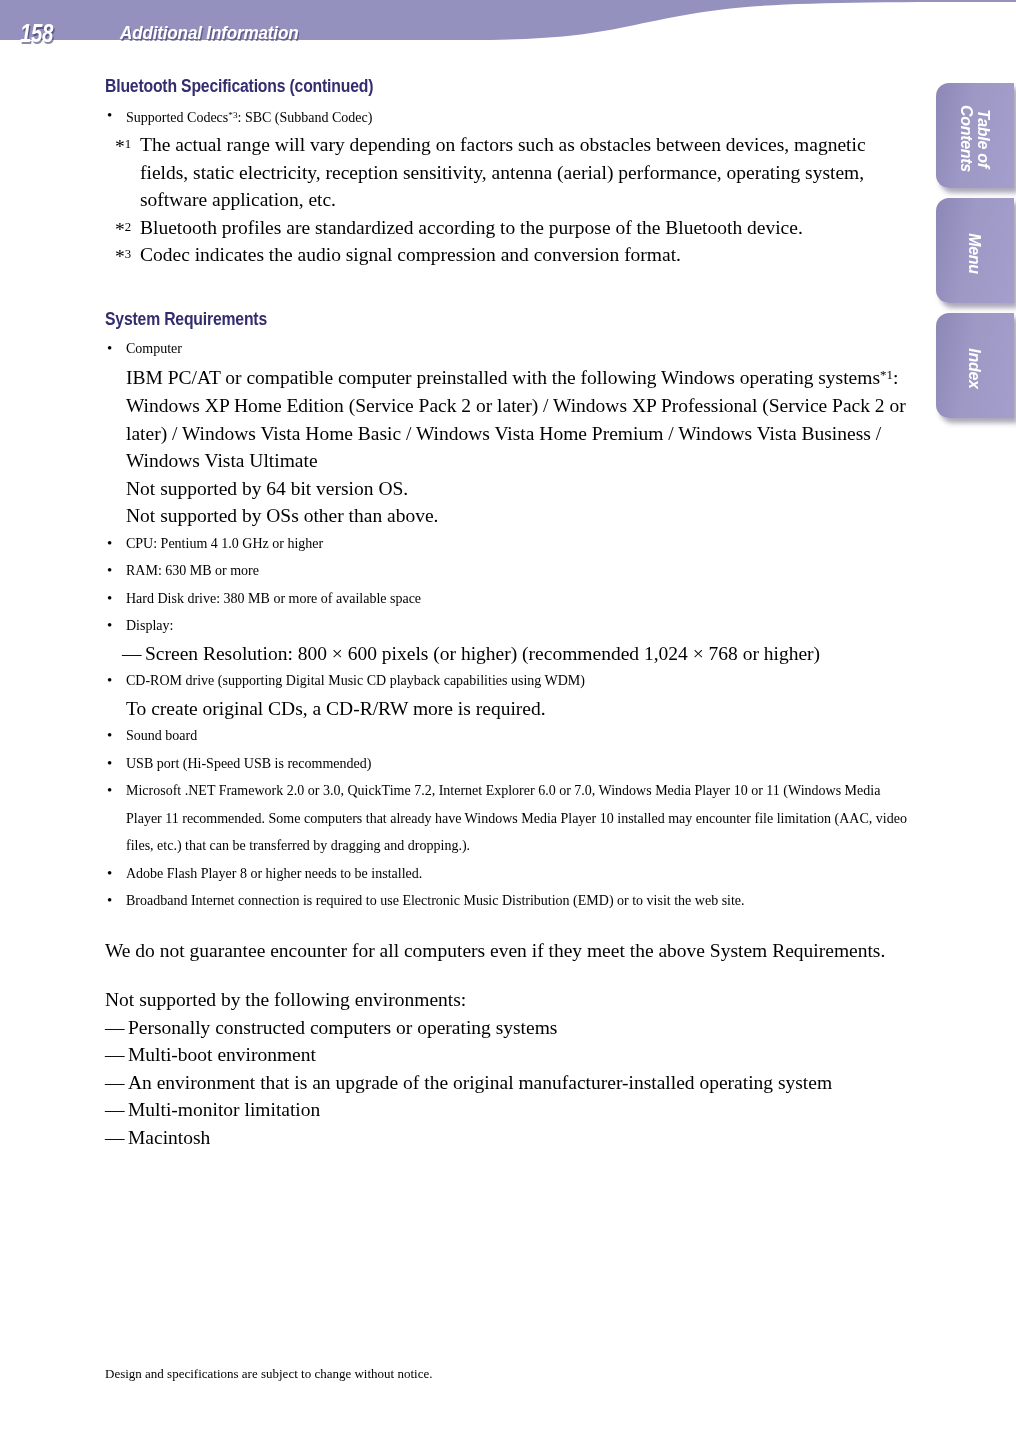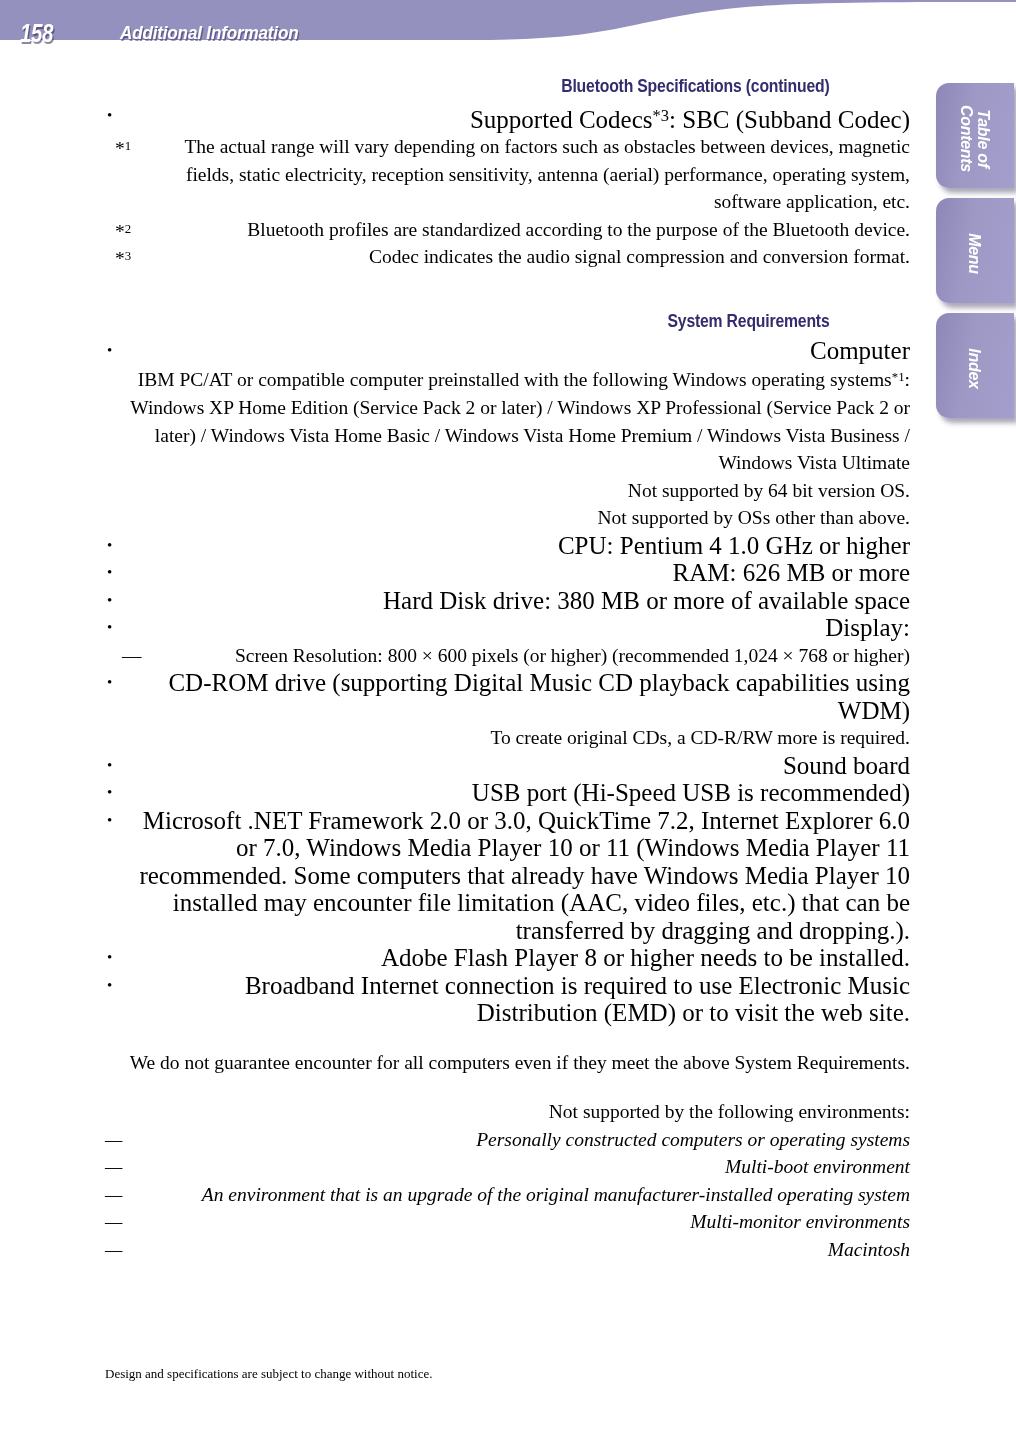--- a/index.html
+++ b/index.html
@@ -106,21 +106,20 @@
     padding-left: 6px;
     box-sizing: border-box;
   }
 
   
   #content {
     position: absolute;
     left: 105px;
     top: 76px;
     width: 805px;
-    text-align: right;
   }
 
   h2.section-heading {
     font-family: "Liberation Sans", sans-serif;
     font-weight: bold;
     font-size: 17.5px;
     color: #332d6e;
     margin: 0 0 5px 0;
     letter-spacing: -0.2px;
     transform: scaleX(0.9);
@@ -134,21 +133,21 @@
   .spacer-md { height: 22px; }
 
   ul.bullets {
     list-style: none;
     margin: 0;
     padding: 0;
   }
   li.bullet {
     position: relative;
     padding-left: 21px;
-    font-size: 25px;
+    font-size: 14px;
     line-height: 27.5px;
     margin: 0;
   }
   li.bullet::before {
     content: "\2022";
     position: absolute;
     left: 2px;
     top: 0;
     font-size: 15px;
     line-height: 27.5px;
@@ -185,21 +184,20 @@
   .note-mark sup,
   sup.fn {
     font-size: 0.66em;
     vertical-align: 0.42em;
   }
   .dash2-line {
     position: relative;
     padding-left: 23px;
     font-size: 19.5px;
     line-height: 27.5px;
-    font-style: italic;
   }
   .dash2-line::before {
     content: "\2014";
     position: absolute;
     left: 0;
     top: 0;
   }
   .para {
     font-size: 19.5px;
     line-height: 27.5px;
@@ -262,21 +260,21 @@
   <ul class="bullets">
     <li class="bullet">Computer</li>
   </ul>
   <div class="sub-line">IBM PC/AT or compatible computer preinstalled with the following Windows operating systems<sup class="fn">*1</sup>:</div>
   <div class="sub-line">Windows XP Home Edition (Service Pack 2 or later) / Windows XP Professional (Service Pack 2 or later) / Windows Vista Home Basic / Windows Vista Home Premium / Windows Vista Business / Windows Vista Ultimate</div>
   <div class="sub-line">Not supported by 64 bit version OS.</div>
   <div class="sub-line">Not supported by OSs other than above.</div>
 
   <ul class="bullets">
     <li class="bullet">CPU: Pentium 4 1.0 GHz or higher</li>
-    <li class="bullet">RAM: 626 MB or more</li>
+    <li class="bullet">RAM: 630 MB or more</li>
     <li class="bullet">Hard Disk drive: 380 MB or more of available space</li>
     <li class="bullet">Display:</li>
   </ul>
   <div class="dash-line">Screen Resolution: 800 × 600 pixels (or higher) (recommended 1,024 × 768 or higher)</div>
 
   <ul class="bullets">
     <li class="bullet">CD-ROM drive (supporting Digital Music CD playback capabilities using WDM)</li>
   </ul>
   <div class="sub-line">To create original CDs, a CD-R/RW more is required.</div>
 
@@ -289,18 +287,18 @@
   </ul>
 
   <div class="spacer-md"></div>
   <div class="para">We do not guarantee encounter for all computers even if they meet the above System Requirements.</div>
 
   <div class="spacer-md"></div>
   <div class="para">Not supported by the following environments:</div>
   <div class="dash2-line">Personally constructed computers or operating systems</div>
   <div class="dash2-line">Multi-boot environment</div>
   <div class="dash2-line">An environment that is an upgrade of the original manufacturer-installed operating system</div>
-  <div class="dash2-line">Multi-monitor environments</div>
+  <div class="dash2-line">Multi-monitor limitation</div>
   <div class="dash2-line">Macintosh</div>
 
 </div>
 
 <div id="closing-note">Design and specifications are subject to change without notice.</div>
 
 </body></html>

